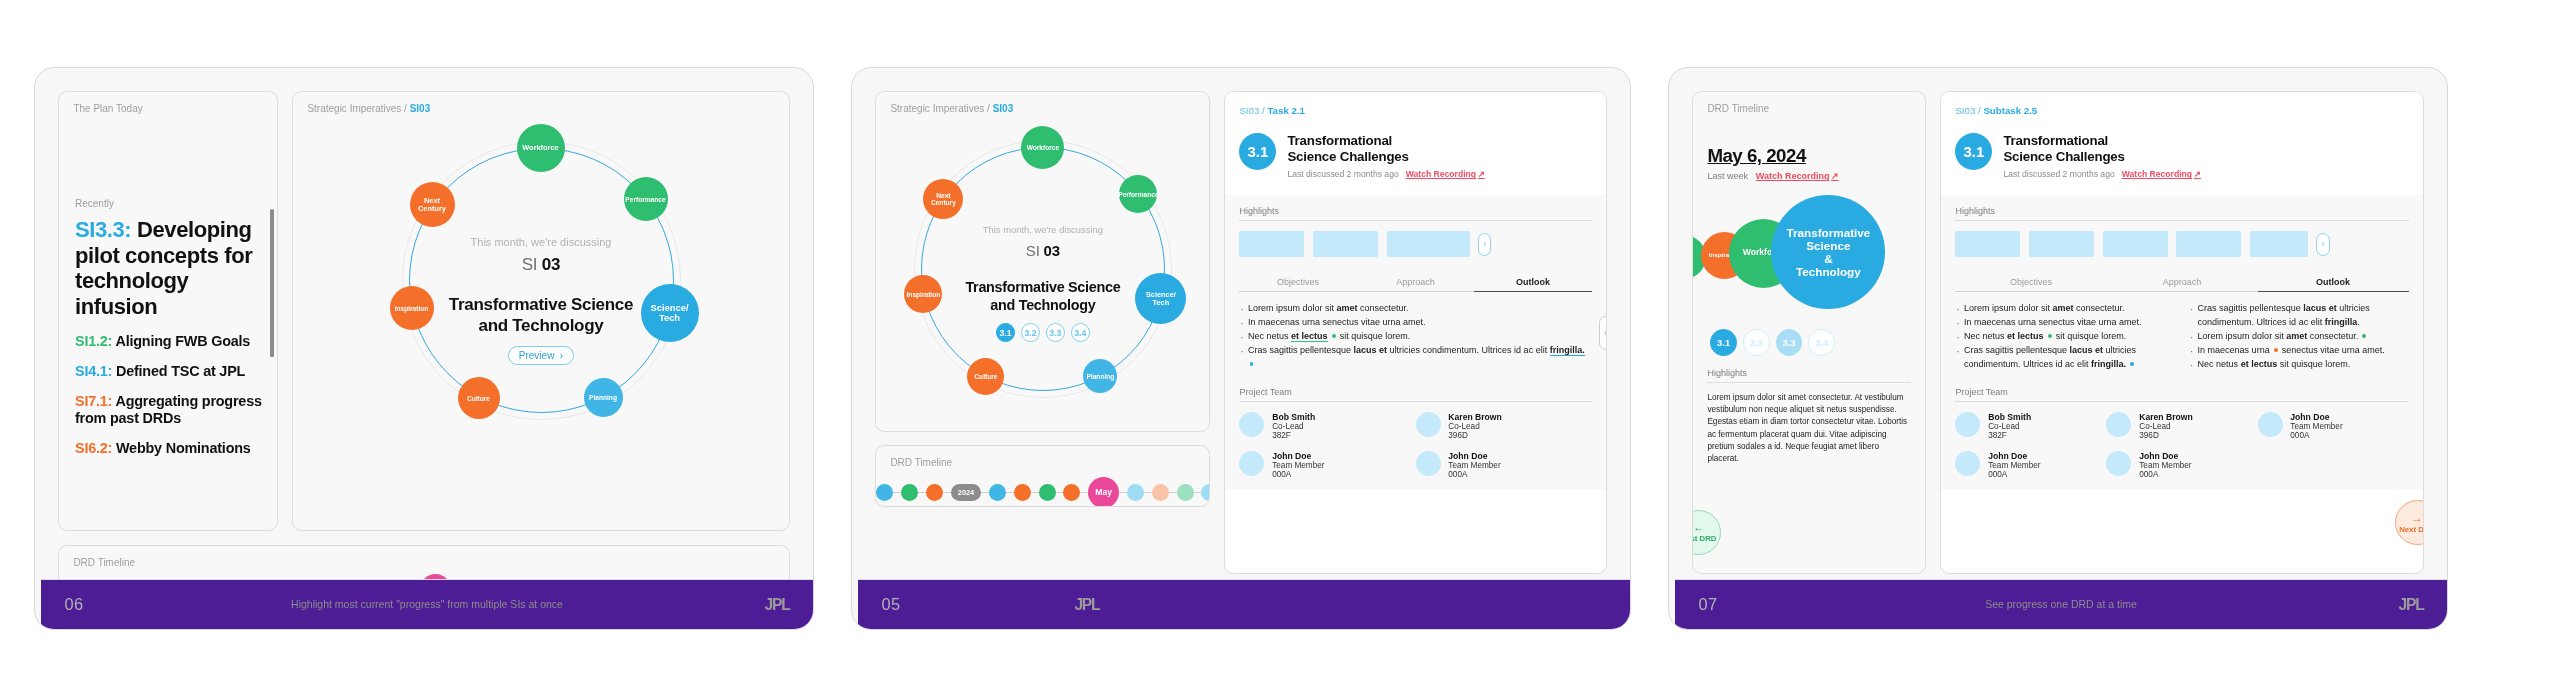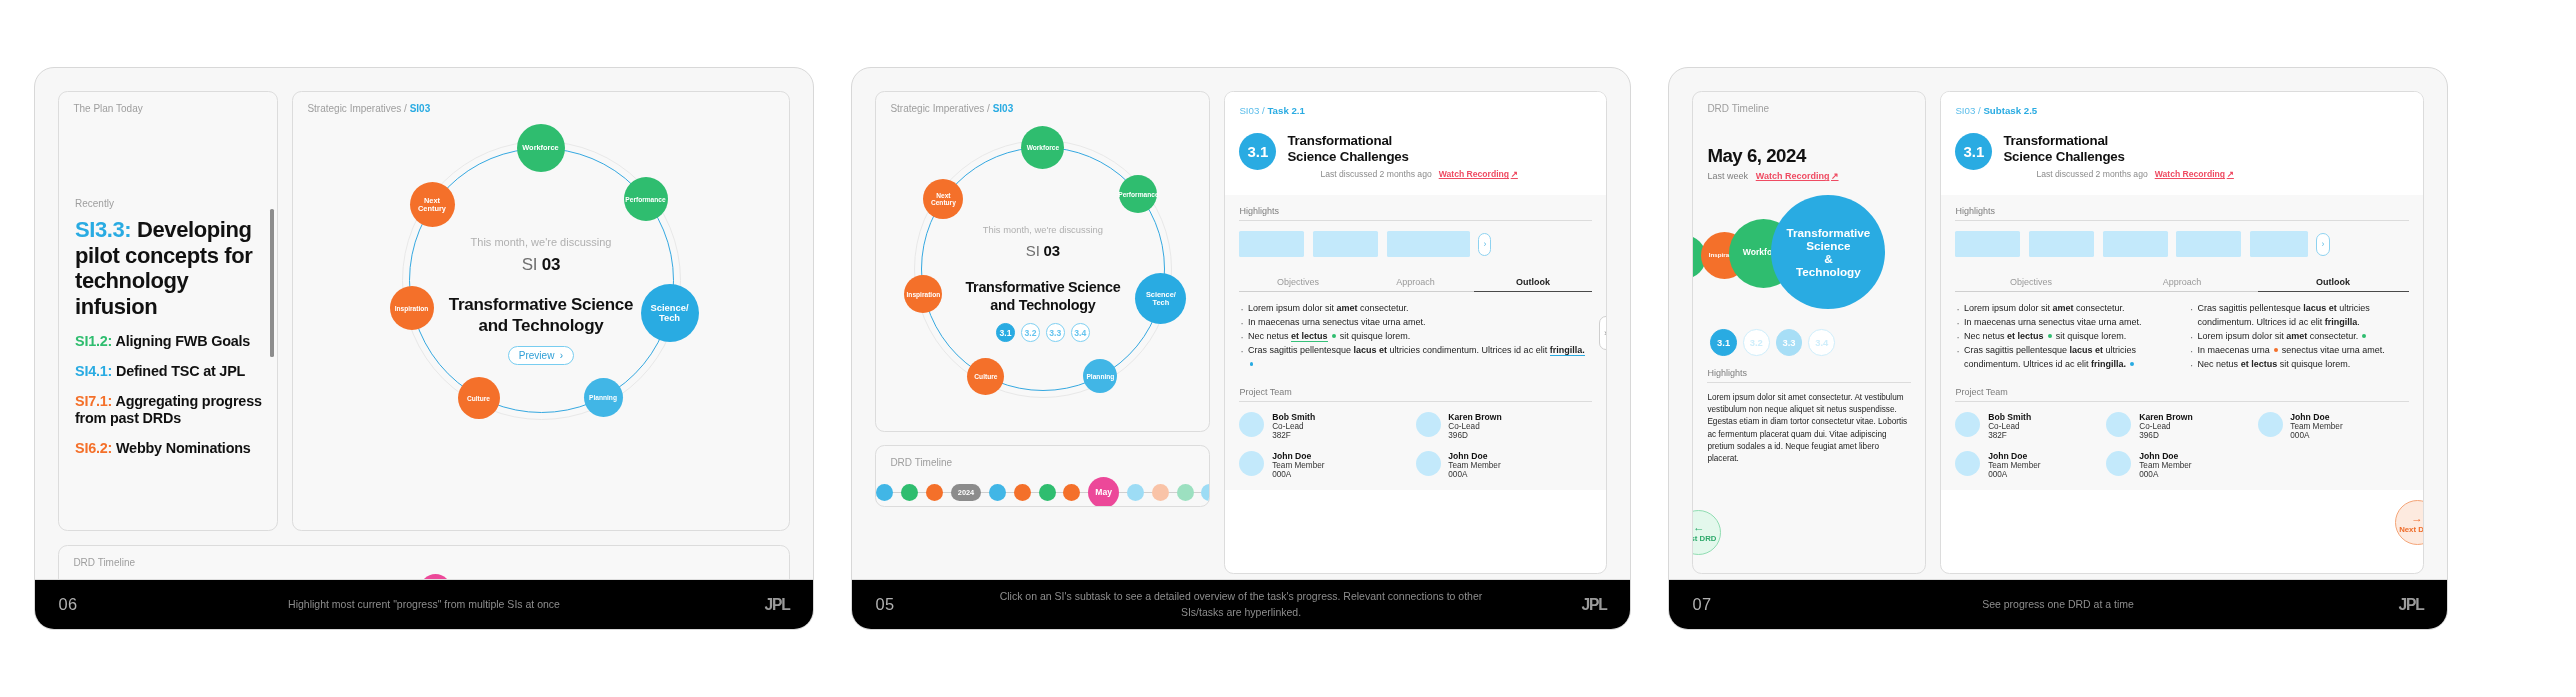--- a/index.html
+++ b/index.html
@@ -17,24 +17,24 @@
     position:relative;
     width:780px; height:563px;
     background:#f7f7f7;
     border:1.2px solid #d8d8d8;
     border-radius:20px;
     overflow:hidden;
     flex:0 0 auto;
   }
   .slide-body { position:absolute; left:0; top:0; right:0; bottom:50px; padding:23.4px; }
   .slide-foot {
-    position:absolute; left:0; right:0; bottom:0; height:50px;
+    position:absolute; left:6px; right:0; bottom:0; height:50px;
     border-top:1.2px solid #dddddd;
     display:flex; align-items:center; padding:0 23.4px;
-    background:#000000;
+    background:#4c1d95;
   }
   .foot-num { color:#b2b2b2; font-size:16.4px; letter-spacing:0.4px; width:109px; }
   .foot-cap { flex:1; text-align:center; color:#8d8d8d; font-size:10.5px; line-height:1.5; }
   .foot-logo {
     width:109px; text-align:right; color:#9b9b9b; font-weight:bold; font-size:15.6px;
     letter-spacing:-1.2px; font-family:"Liberation Sans", sans-serif;
   }
 
   
   .panel {
@@ -133,21 +133,21 @@
   .card-head { background:#fff; padding:12.5px 14px 15.6px 14px; }
   .crumb { font-size:9.7px; color:#5bbdea; }
   .crumb b { color:#29abe2; }
   .card-idrow { display:flex; align-items:flex-start; gap:11px; margin-top:17px; }
   .badge-num {
     width:37px; height:37px; border-radius:50%; background:#29abe2; color:#fff;
     display:flex; align-items:center; justify-content:center;
     font-size:15px; font-weight:bold; flex:0 0 auto;
   }
   .card-title { font-size:13.3px; font-weight:bold; color:#111; line-height:1.2; letter-spacing:-0.2px; }
-  .card-meta { margin-top:4.7px; font-size:8.6px; color:#8b8b8b; display:flex; gap:7px; align-items:center;margin-left:33px; }
+  .card-meta { margin-top:4.7px; font-size:8.6px; color:#8b8b8b; display:flex; gap:7px; align-items:center; }
   .rec-link { color:#ef4b62; font-weight:bold; text-decoration:underline; display:inline-flex; gap:1.6px; align-items:center; }
 
   .sect { padding:0 14px; }
   .sect-label { font-size:9px; color:#7d7d7d; padding-bottom:3.9px; border-bottom:0.8px solid #dcdcdc; }
   .hl-row { display:flex; gap:8.6px; margin-top:10px; align-items:center; }
   .hl-box { height:26.5px; background:#c3e9fb; border-radius:1.6px; flex:0 0 auto; }
   .hl-next {
     width:13.3px; height:23.4px; border-radius:7.8px; border:0.9px solid #8ed2f0;
     color:#5cbbe6; font-size:8.6px; display:flex; align-items:center; justify-content:center;
     background:#fff; flex:0 0 auto;
@@ -474,32 +474,31 @@
                   </div>
                 </div>
               </div>
             </div>
             <div class="side-next">›</div>
           </div>
       </div>
     </div>
     <div class="slide-foot">
       <div class="foot-num">05</div>
-      <div class="foot-cap">Click on an SI's subtask to see a detailed overview of the task's progress. Relevant connections to other SIs/tasks are hyperlinked.</div>
       <div class="foot-logo">JPL</div>
     </div>
   </div>
 
   <div class="slide">
     <div class="slide-body">
       <div class="s3-wrap">
         <div class="panel s3-left">
           <div class="panel-label">DRD Timeline</div>
           <div style="padding:0 14px;">
-            <div class="drd-date" style="margin-top:31px;">May 6, 2024</div>
+            <div class="drd-date" style="margin-top:31px;text-decoration:underline;">May 6, 2024</div>
             <div class="drd-metarow">
               <span>Last week</span>
               <a class="rec-link" href="#">
                   <span>Watch Recording</span>
                   <span>↗</span>
                 </a>
             </div>
           </div>
           <div class="blobs" id="s3-blobs">
               <div class="blob" style="left: -31px; top: 44px; width: 44px; height: 44px; background: rgb(47, 189, 111); font-size: 6.2px;"></div>

